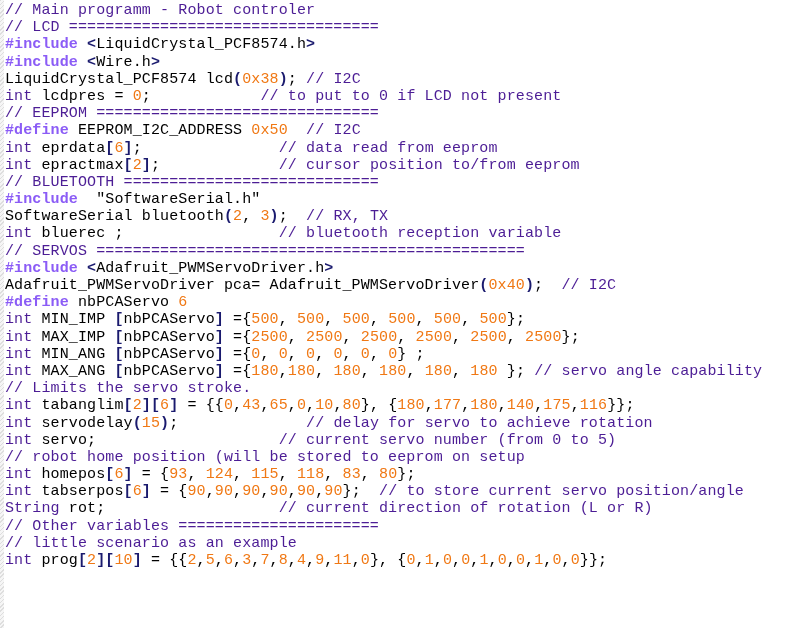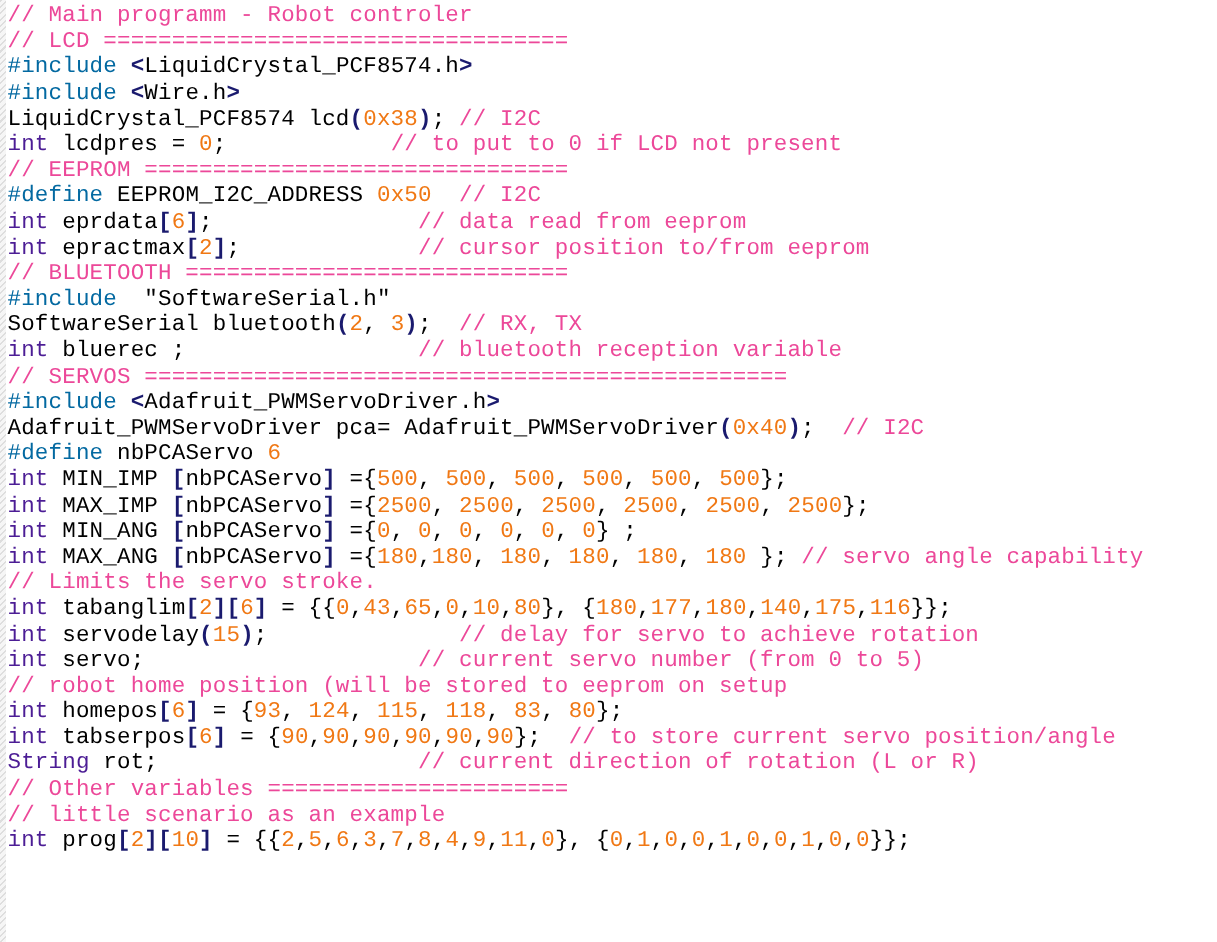--- a/index.html
+++ b/index.html
@@ -51,23 +51,23 @@
     line-height: 17.2px;
     letter-spacing: 0.12px;
     white-space: pre;
     color: #000000;
     -webkit-font-smoothing: none;
   }
 
   .ln { display: block; height: 17.2px; white-space: pre; }
 
   
-  .cmt  { color: #ec4899; }            
+  .cmt  { color: #4c1d95; }            
   .kw   { color: #4c1d95; }            
-  .pre  { color: #0369a1; font-weight: normal; }  
+  .pre  { color: #8b5cf6; font-weight: bold; }  
   .brk  { color: #1a1a6e; font-weight: bold; }  
   .num  { color: #f07814; }            
   .pun  { color: #000000; }            
   .str  { color: #000000; }            
 </style>
 </head>
 <body>
 
 <div id="editor">
 

